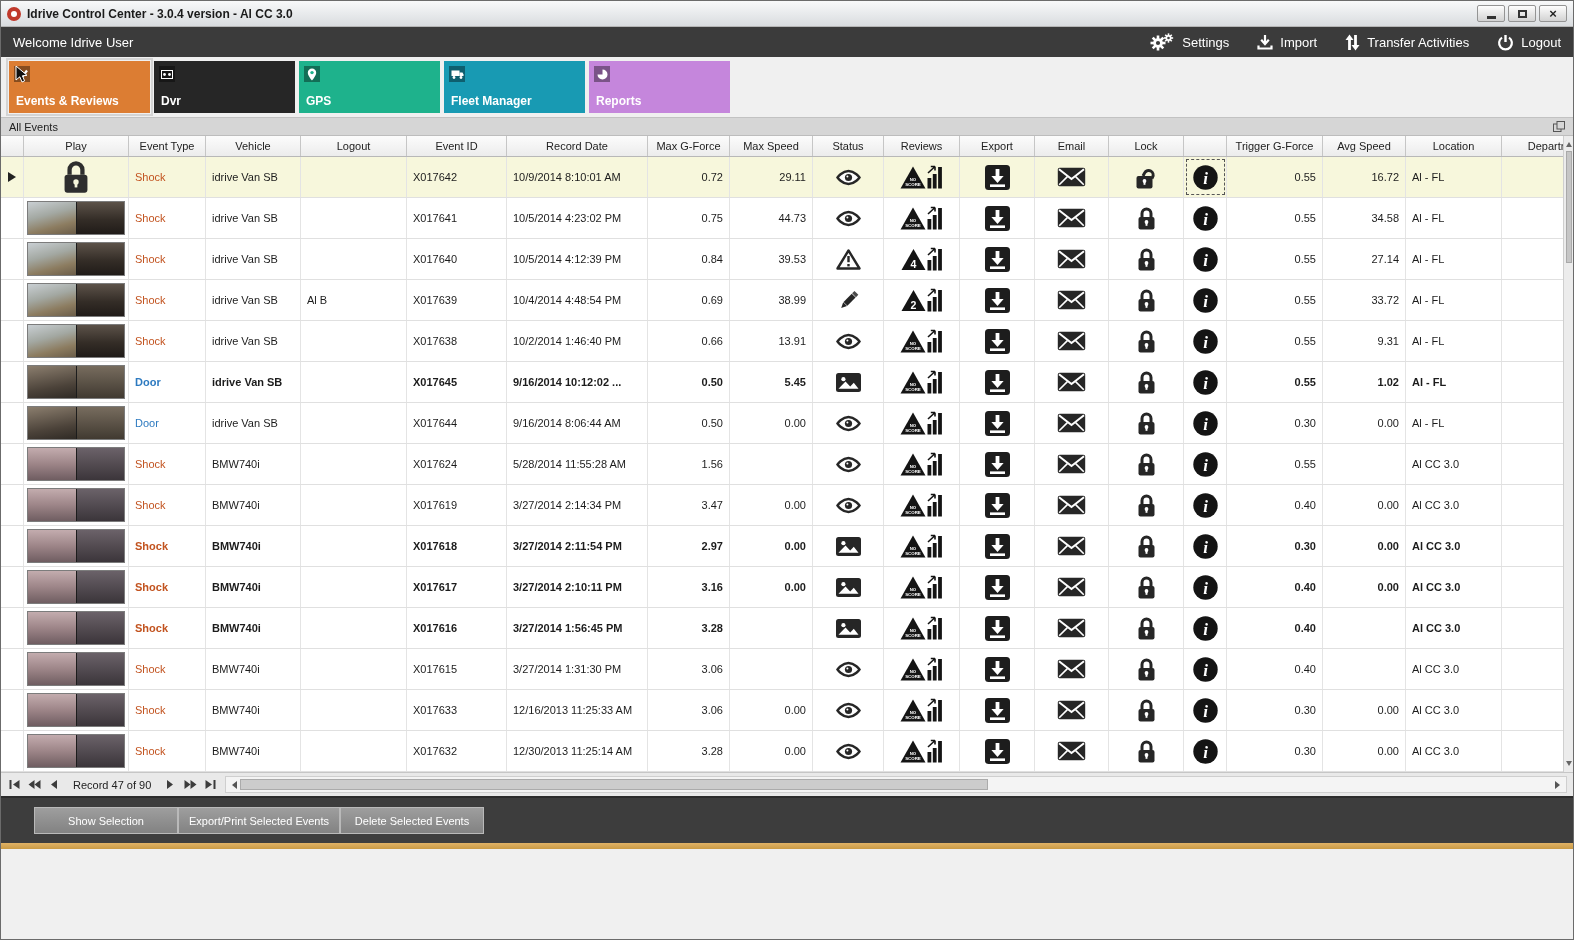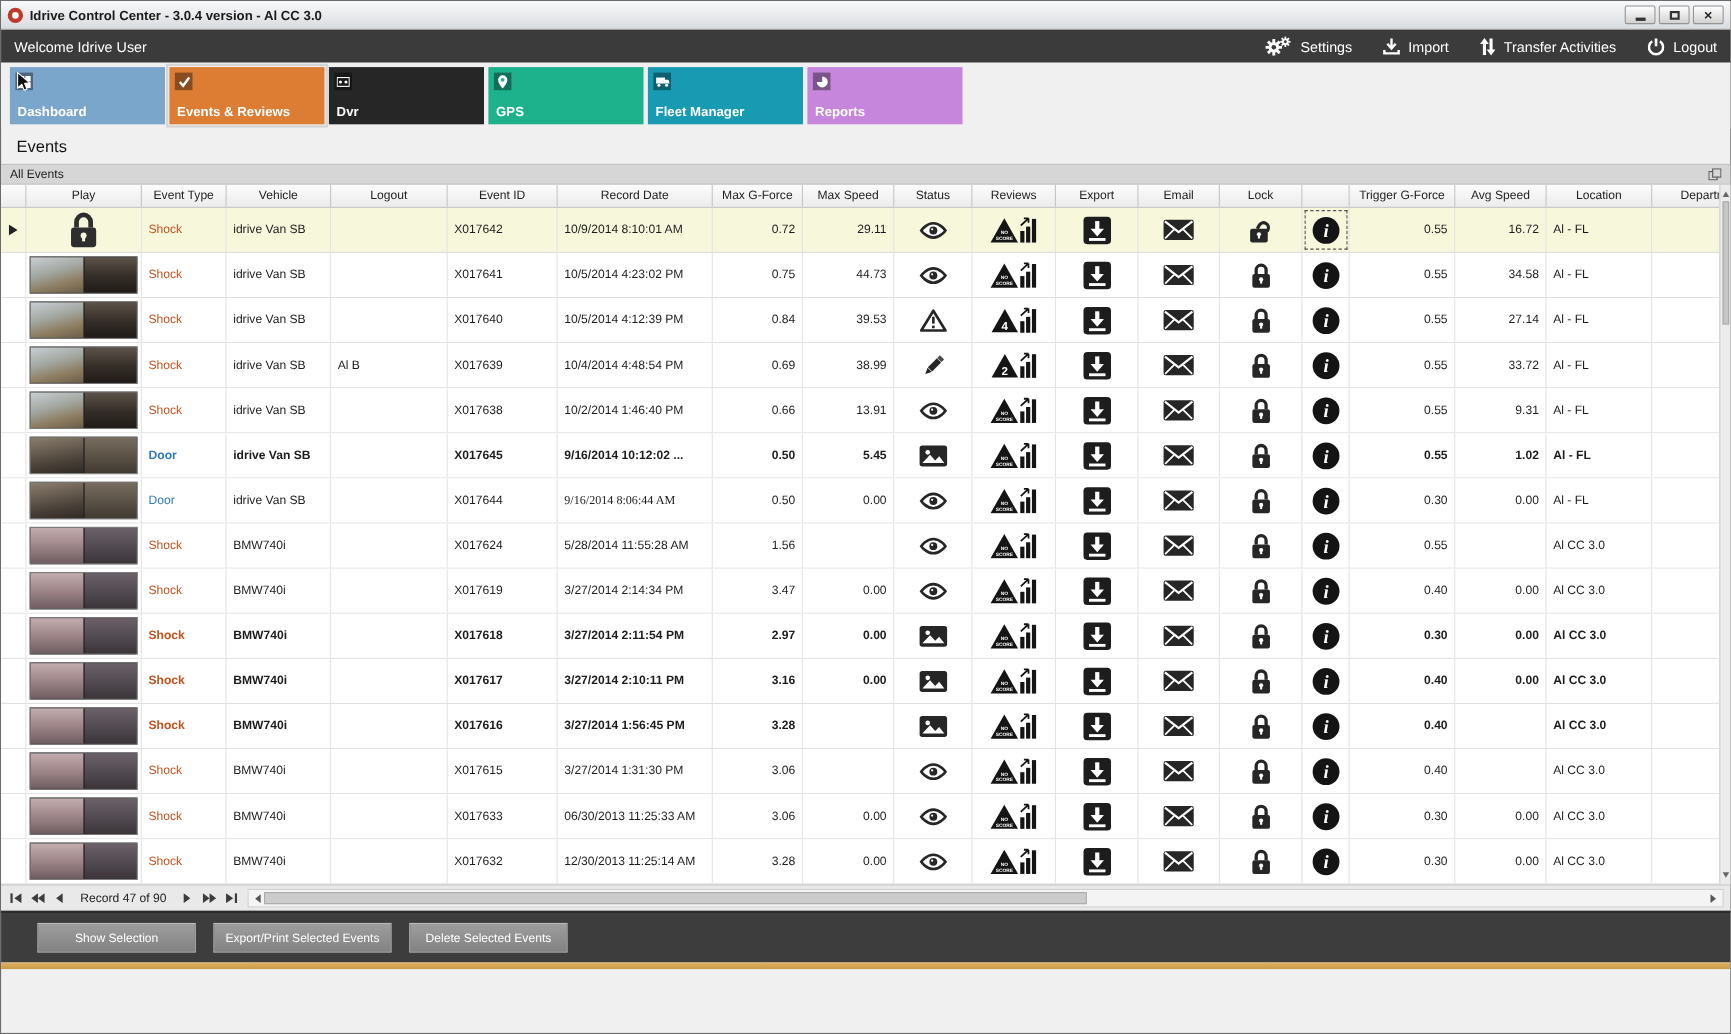--- a/index.html
+++ b/index.html
@@ -78,21 +78,21 @@
   .nav-btn { width:18px; height:17px; display:flex; align-items:center; justify-content:center; border:1px solid transparent; }
   .pager-label { padding:0 6px; white-space:nowrap; }
   .hscroll { flex:1; height:17px; background:#f4f4f4; border:1px solid #cfcfcf; display:flex; align-items:center; padding:0 2px; margin:0 2px; }
   .harr { width:0; height:0; border:4px solid transparent; }
   .harr.left { border-right:5px solid #555; }
   .harr.right { border-left:5px solid #555; margin-left:2px; }
   .hthumb { width:56%; height:11px; background:#ccc; border:1px solid #ababab; margin-left:3px; margin-right:auto; }
 
   
   .panel { display:flex; align-items:center; }
-  .panel1 { height:47px; flex:0 0 47px; background:#3d3d3d; border-top:2px solid #2c2c2c; padding-left:33px; gap:16px; }
+  .panel1 { height:47px; flex:0 0 47px; background:#3d3d3d; border-top:2px solid #2c2c2c; padding-left:33px; }
   .panel2 { flex:1; background:#4a4a4a; border-top:1px solid #5e5e5e; padding-left:27px; gap:13px; }
   .panel-btn { min-width:144px; height:27px; background:linear-gradient(#9e9e9e,#828282); border:1px solid #b9b9b9; color:#fff; font-size:11px; font-family:"Liberation Sans",sans-serif; padding:0 10px; }
   .panel2 .panel-btn { min-width:150px; height:31px; }
   .panel-btn.focused { box-shadow:0 0 0 2px #ededed; border-color:#f2f2f2; }
   .bottom-strip { height:6px; flex:0 0 6px; background:linear-gradient(#e0b266,#c99a45); }
 </style>
 </head>
 <body>
 
 <div class="window">
@@ -178,33 +178,20 @@
               <path d="M8.5 1 V8" stroke="#fff" stroke-width="2.4" fill="none"></path>
               <path d="M5 3.6 A6.4 6.4 0 1 0 12 3.6" fill="none" stroke="#fff" stroke-width="2.2"></path>
             </svg>
           </span>
           <span class="top-action-label">Logout</span>
         </div>
       </div>
   </div>
 
   <div class="tiles-bar" id="tiles-bar">
-      <div class="tile" style="background: rgb(123, 166, 203);">
-        <span class="tile-icon">
-          <svg width="11" height="11" viewBox="0 0 11 11">
-            <g fill="#fff">
-              <rect width="5" height="5"></rect>
-              <rect x="6" width="5" height="5"></rect>
-              <rect y="6" width="5" height="5"></rect>
-              <rect x="6" y="6" width="5" height="5"></rect>
-            </g>
-          </svg>
-        </span>
-        <span class="tile-label">Dashboard</span>
-      </div>
       <div class="tile selected" style="background: rgb(220, 125, 51);">
         <span class="tile-icon">
           <svg width="11" height="11" viewBox="0 0 11 11">
             <path d="M1.5 5.5 L4.5 9 L10 1.5" fill="none" stroke="#fff" stroke-width="2.2"></path>
           </svg>
         </span>
         <span class="tile-label">Events &amp; Reviews</span>
       </div>
       <div class="tile" style="background: rgb(38, 38, 38);">
         <span class="tile-icon">
@@ -242,23 +229,20 @@
             <path d="M5.5 0.5 A5 5 0 1 1 0.5 5.5 L5.5 5.5 Z" fill="#fff"></path>
           </svg>
         </span>
         <span class="tile-label">Reports</span>
       </div>
       <span class="cursor"><svg width="13" height="19" viewBox="0 0 13 19">
           <path d="M1 1 L1 15 L4.8 11.8 L7 17 L9.6 15.9 L7.4 10.8 L12 10.3 Z" fill="#111" stroke="#fff" stroke-width="1"></path>
         </svg></span>
     </div>
 
-  <div class="page-title-row">
-    <span class="page-title">Events</span>
-  </div>
 
   <div class="group-bar">
     <span>All Events</span>
     <span class="popout" id="popout">
         <svg width="12" height="11" viewBox="0 0 12 11">
           <rect x="0.5" y="3" width="7.5" height="7.5" fill="none" stroke="#555"></rect>
           <rect x="4" y="0.5" width="7.5" height="7.5" fill="#d6d6d6" stroke="#555"></rect>
         </svg>
       </span>
   </div>
@@ -814,21 +798,21 @@
                 <span class="half a"></span>
                 <span class="half b"></span>
               </div>
             </div>
             <div class="cell " style="width: 77px;">
               <span class="type-door">Door</span>
             </div>
             <div class="cell " style="width: 95px;">idrive Van SB</div>
             <div class="cell " style="width: 106px;"></div>
             <div class="cell " style="width: 100px;">X017644</div>
-            <div class="cell " style="width: 141px; font-family: Liberation Serif, serif;">9/16/2014 8:06:44 AM</div>
+            <div class="cell " style="width: 141px;">9/16/2014 8:06:44 AM</div>
             <div class="cell num" style="width: 82px;">0.50</div>
             <div class="cell num" style="width: 83px;">0.00</div>
             <div class="cell ctr" style="width: 71px;">
               <span class="icn">
                 <svg width="27" height="17" viewBox="0 0 27 17">
                   <path d="M13.5 2 C7 2 2.5 8.5 2.5 8.5 C2.5 8.5 7 15 13.5 15 C20 15 24.5 8.5 24.5 8.5 C24.5 8.5 20 2 13.5 2 Z" fill="#fdfdfd" stroke="#262626" stroke-width="2.4"></path>
                   <circle cx="13.5" cy="8.5" r="3.6" fill="#262626"></circle>
                   <circle cx="12.4" cy="7.4" r="1" fill="#fff"></circle>
                 </svg>
               </span>
@@ -1409,21 +1393,21 @@
                 <span class="half a"></span>
                 <span class="half b"></span>
               </div>
             </div>
             <div class="cell " style="width: 77px;">
               <span class="type-shock">Shock</span>
             </div>
             <div class="cell " style="width: 95px;">BMW740i</div>
             <div class="cell " style="width: 106px;"></div>
             <div class="cell " style="width: 100px;">X017633</div>
-            <div class="cell " style="width: 141px;">06/30/2013 11:25:33 AM</div>
+            <div class="cell " style="width: 141px;">12/16/2013 11:25:33 AM</div>
             <div class="cell num" style="width: 82px;">3.06</div>
             <div class="cell num" style="width: 83px;">0.00</div>
             <div class="cell ctr" style="width: 71px;">
               <span class="icn">
                 <svg width="27" height="17" viewBox="0 0 27 17">
                   <path d="M13.5 2 C7 2 2.5 8.5 2.5 8.5 C2.5 8.5 7 15 13.5 15 C20 15 24.5 8.5 24.5 8.5 C24.5 8.5 20 2 13.5 2 Z" fill="#fdfdfd" stroke="#262626" stroke-width="2.4"></path>
                   <circle cx="13.5" cy="8.5" r="3.6" fill="#262626"></circle>
                   <circle cx="12.4" cy="7.4" r="1" fill="#fff"></circle>
                 </svg>
               </span>

